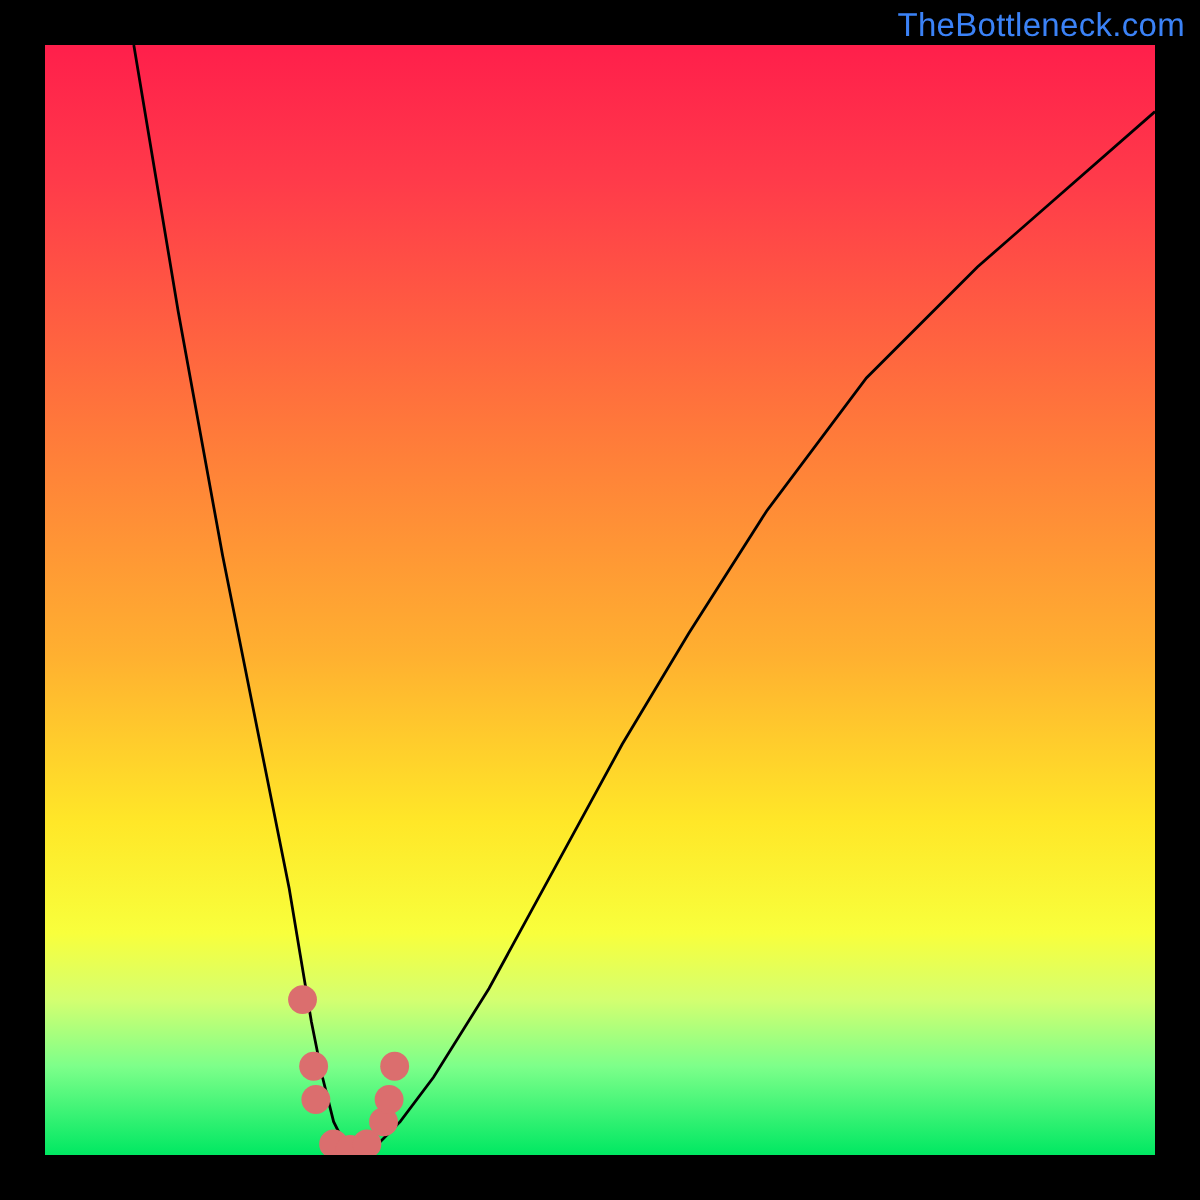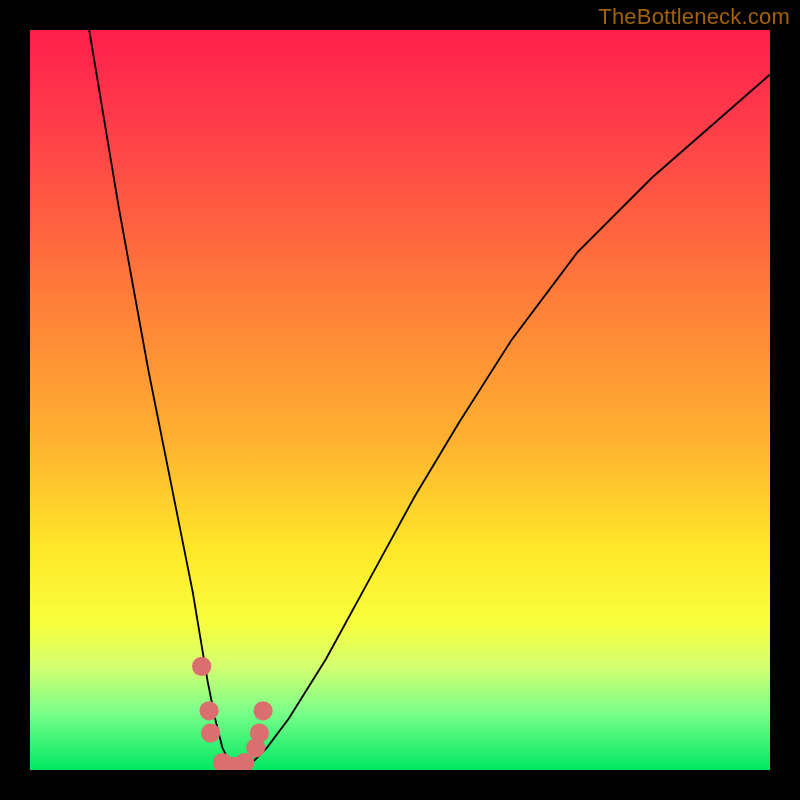--- a/index.html
+++ b/index.html
@@ -33,21 +33,21 @@
       var(--c-low1) 80%,
       var(--c-low2) 86%,
       var(--c-low3) 92%,
       var(--c-bottom) 100%
     );
   }
   .watermark {
     position: absolute;
     top: 4px;
     right: 10px;
-    color: #a16207;
+    color: #3b82f6;
     font-size: 22px;
     font-weight: 500;
     letter-spacing: 0.2px;
     user-select: none;
   }
   svg.curve {
     position: absolute;
     left: 0;
     top: 0;
     width: 740px;

